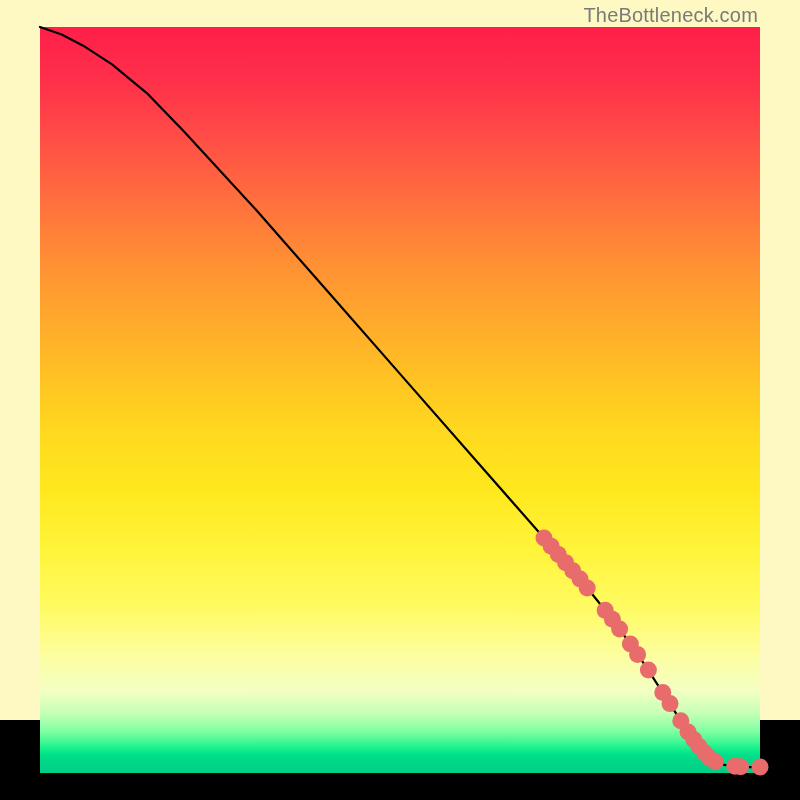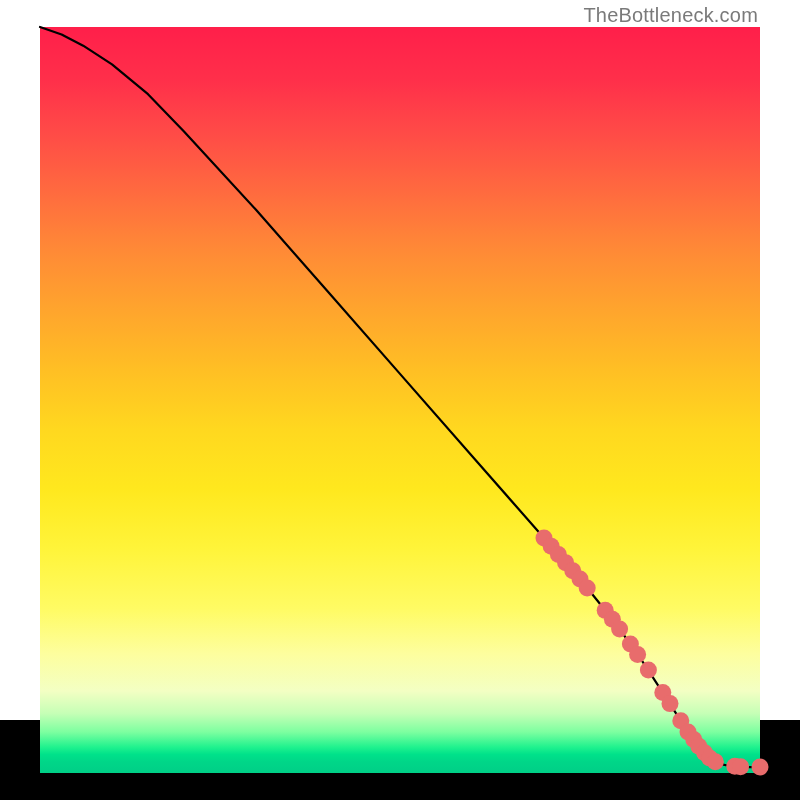--- a/index.html
+++ b/index.html
@@ -8,21 +8,21 @@
     width: 800px;
     height: 800px;
     background: #000;
     overflow: hidden;
     font-family: Arial, Helvetica, sans-serif;
   }
   .frame {
     position: relative;
     width: 800px;
     height: 720px;
-    background: #ffffff;
+    background: #fef9c3;
   }
   .plot {
     position: absolute;
     left: 40px;
     top: 27px;
     width: 720px;
     height: 746px;
     
     background: linear-gradient(to bottom,
       #ff1f4a 0%,

